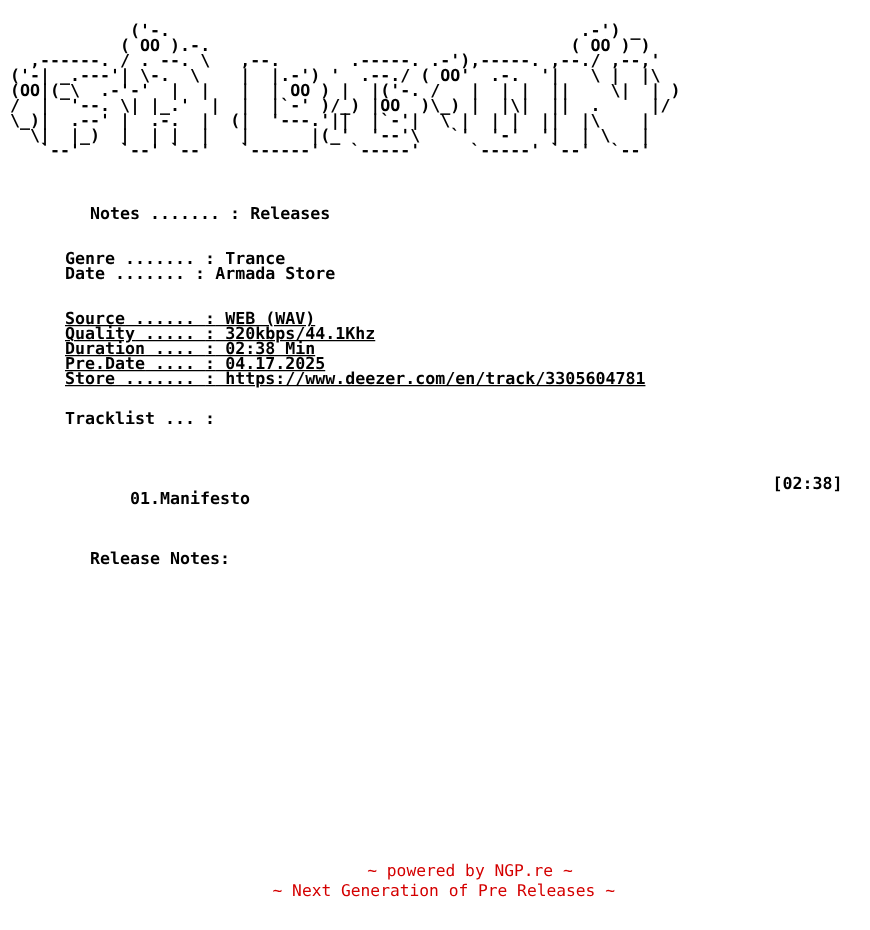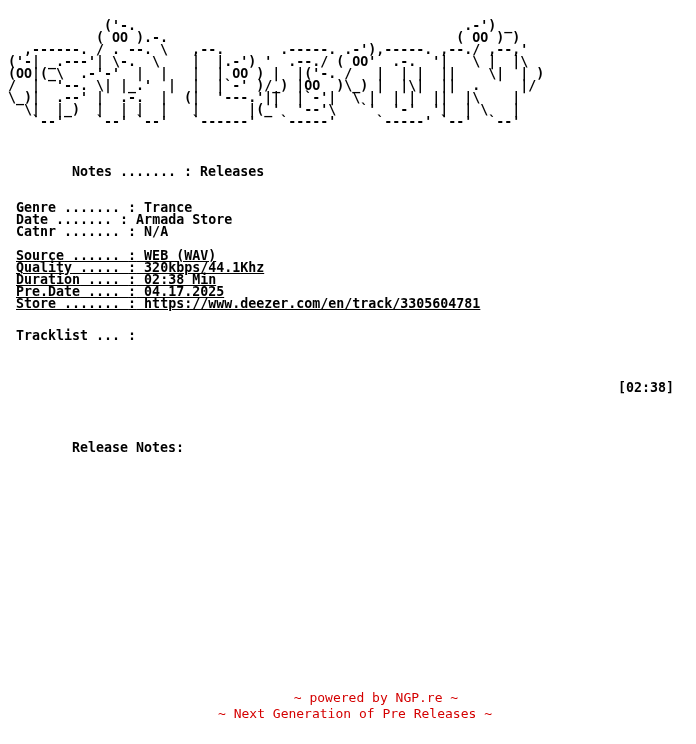--- a/index.html
+++ b/index.html
@@ -31,21 +31,21 @@
   .block {
     position: absolute;
     left: 8px;
     font-size: 13.3px;
     line-height: 12px;
     font-weight: bold;
     white-space: pre;
   }
   .block .line { white-space: pre; }
   .indent-8 { padding-left: 64px; }  
-  .indent-1 { padding-left: 8px; }   
+  .indent-1 { padding-left: 8px; margin-left: 36px; }   
   #blk-header    { top: 166px; }
   #blk-details   { top: 202px; }
   #blk-source    { top: 250px; text-decoration: underline; }
   #blk-tracklist { top: 330px; }
   #track-row     { top: 382px; left: 8px; right: 6px; }
   #track-row .track-title { padding-left: 64px; }
   #track-row .track-duration { position: absolute; right: 16px; top: 0; }
   #blk-notes     { top: 442px; padding-left: 64px; text-align: center; }
   .footer-line {
     position: absolute;
@@ -72,27 +72,28 @@
   ,------. / . --. \   ,--.       .-----. .-'),-----. ,--./ ,--,'
 ('-| _.---'| \-.  \    |  |.-') '  .--./ ( OO'  .-.  '|   \ |  |\
 (OO|(_\  .-'-'  |  |   |  | OO ) |  |('-. /   |  | |  ||    \|  | )
 /  |  '--. \| |_.'  |  |  |`-' )/_) |OO  )\_) |  |\|  ||  .     |/
 \_)|  .--' |  .-.  |  (|  '---.'||  |`-'|  \ |  | |  ||  |\    |
   \|  |_)  |  | |  |   |      |(_'  '--'\   `'  '-'  '|  | \   |
    `--'    `--' `--'   `------'   `-----'     `-----' `--'  `--'</pre>
 
   <div class="block indent-8" id="blk-header"><div class="line"><span>Notes</span><span> ....... </span><span>:</span><span> Releases</span></div></div>
 
-  <div class="block indent-1" id="blk-details"><div class="line"><span>Genre</span><span> ....... </span><span>:</span><span> Trance</span></div><div class="line"><span>Date</span><span> ....... </span><span>:</span><span> Armada Store</span></div><div class="line"><span>Catnr</span><span> ....... </span><span>:</span><span> N/A</span></div></div>
+  <div class="block indent-1" id="blk-details"><div class="line"><span>Genre</span><span> ....... </span><span>:</span><span> Trance</span></div><div class="line"><span>Date</span><span> ....... </span><span>:</span><span> Armada Store</span></div></div>
 
   <div class="block indent-1" id="blk-source"><div class="line"><span>Source</span><span> ...... </span><span>:</span><span> WEB (WAV)</span></div><div class="line"><span>Quality</span><span> ..... </span><span>:</span><span> 320kbps/44.1Khz</span></div><div class="line"><span>Duration</span><span> .... </span><span>:</span><span> 02:38 Min</span></div><div class="line"><span>Pre.Date</span><span> .... </span><span>:</span><span> 04.17.2025</span></div><div class="line"><span>Store</span><span> ....... </span><span>:</span><span> https://www.deezer.com/en/track/3305604781</span></div></div>
 
   <div class="block indent-1" id="blk-tracklist"><div class="line"><span>Tracklist</span><span> ... </span><span>:</span><span></span></div></div>
 
   <div class="block" id="track-row">
+    <span class="track-title">01.Manifesto</span>
     <span class="track-duration">[02:38]</span>
   </div>
 
   <div class="block" id="blk-notes">Release Notes:</div>
 
   <div class="footer-line" id="footer-1">~ powered by NGP.re ~</div>
 
   <div class="footer-line" id="footer-2">~ Next Generation of Pre Releases ~</div>
 
 </div>

